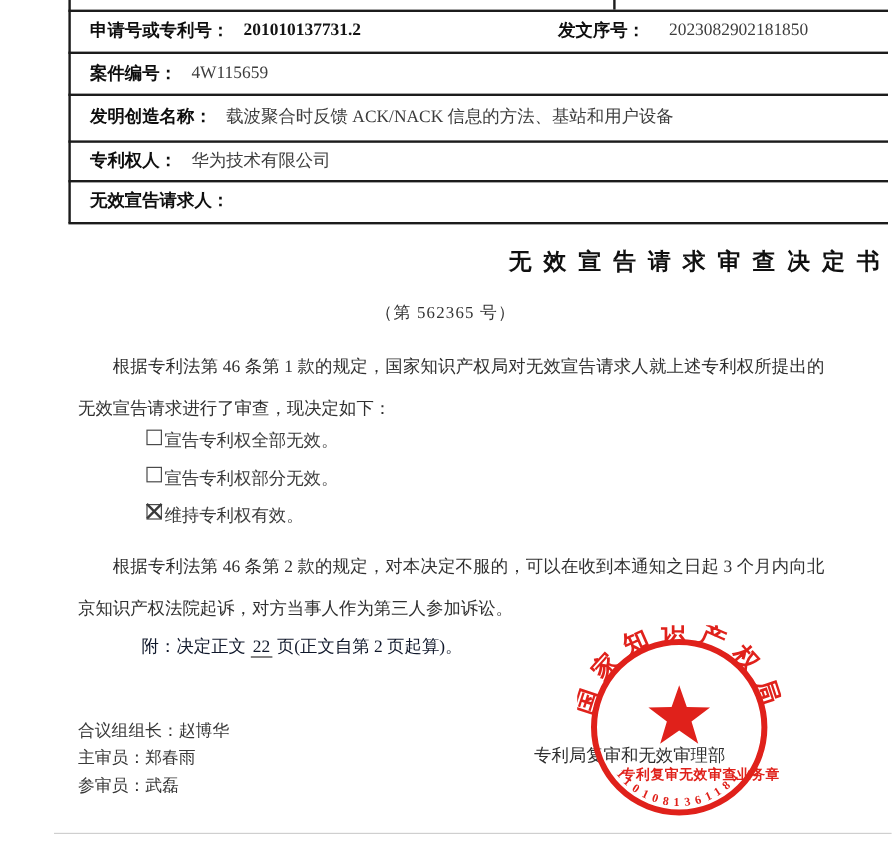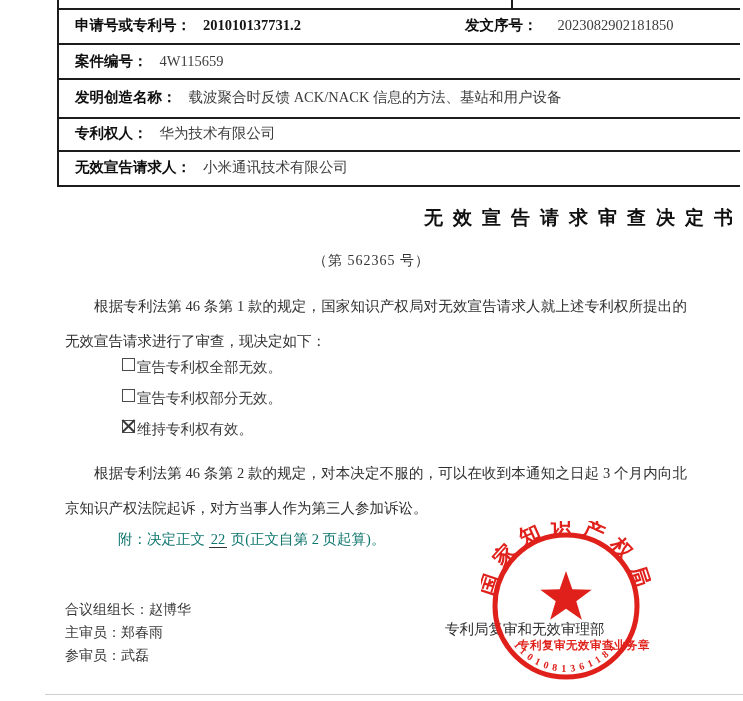--- a/index.html
+++ b/index.html
@@ -28,21 +28,21 @@
   .options { position:absolute; left:122px; top:358px; }
   .option-row { height:31px; display:flex; font-size:14.5px; color:#3b3b3b; }
   .checkbox { width:13px; height:13px; border:1.5px solid #4a4a4a; display:inline-block;
               position:relative; margin-right:2px; flex:0 0 auto; box-sizing:border-box; }
   .checkbox.checked::before, .checkbox.checked::after {
     content:""; position:absolute; left:-3px; top:4.2px; width:17px; height:1.6px;
     background:#3a3a3a; }
   .checkbox.checked::before { transform:rotate(45deg); }
   .checkbox.checked::after  { transform:rotate(-45deg); }
   .attach { position:absolute; left:65px; top:528px; font-size:14.5px; line-height:22px;
-            color:#0f766e; padding-left:53px; }
+            color:#0f172a; padding-left:53px; }
   .pages-underline { border-bottom:1px solid #333; padding:0 2px; }
   
   .panel { position:absolute; left:65px; top:598px; font-size:14px; line-height:23px; color:#383838; }
   .dept { position:absolute; left:445px; top:620px; font-size:14.5px; color:#2e2e2e; z-index:1; }
   .seal { position:absolute; left:481px; top:521px; z-index:2; }
   .bottom-rule { position:absolute; left:45px; top:694px; width:698px; height:1px; background:#cfcfcf; }
 </style>
 </head>
 <body>
 
@@ -70,21 +70,20 @@
 <div class="hrow" style="top:85px; height:24px;">
   <span class="hlabel">发明创造名称：</span>
   <span class="hval">载波聚合时反馈 ACK/NACK 信息的方法、基站和用户设备</span>
 </div>
 <div class="hrow" style="top:121px; height:24px;">
   <span class="hlabel">专利权人：</span>
   <span class="hval">华为技术有限公司</span>
 </div>
 <div class="hrow" style="top:155px; height:24px;">
   <span class="hlabel">无效宣告请求人：</span>
-  <span class="hval">小米通讯技术有限公司</span>
 </div>
 
 <div class="doc-title">无效宣告请求审查决定书</div>
 <div class="doc-subtitle">（第 562365 号）</div>
 
 <div class="para" style="top:289px;">根据专利法第 46 条第 1 款的规定，国家知识产权局对无效宣告请求人就上述专利权所提出的无效宣告请求进行了审查，现决定如下：</div>
 
 <div class="options">
   <div class="option-row">
     <span class="checkbox"></span>

